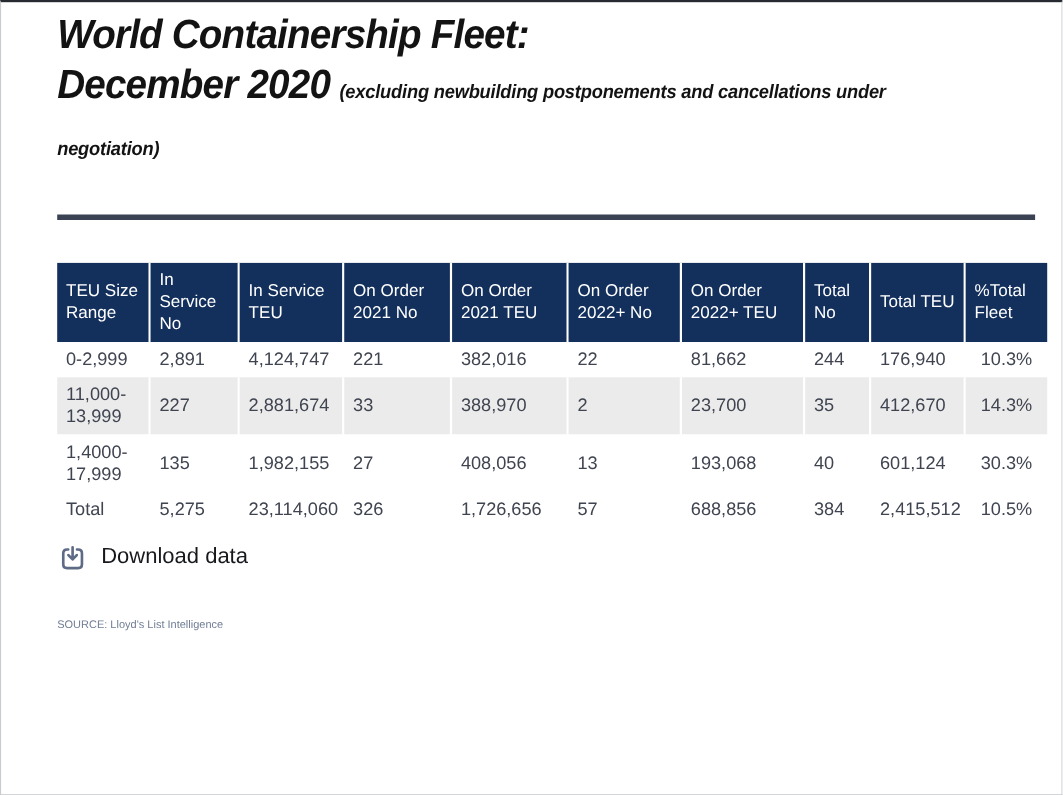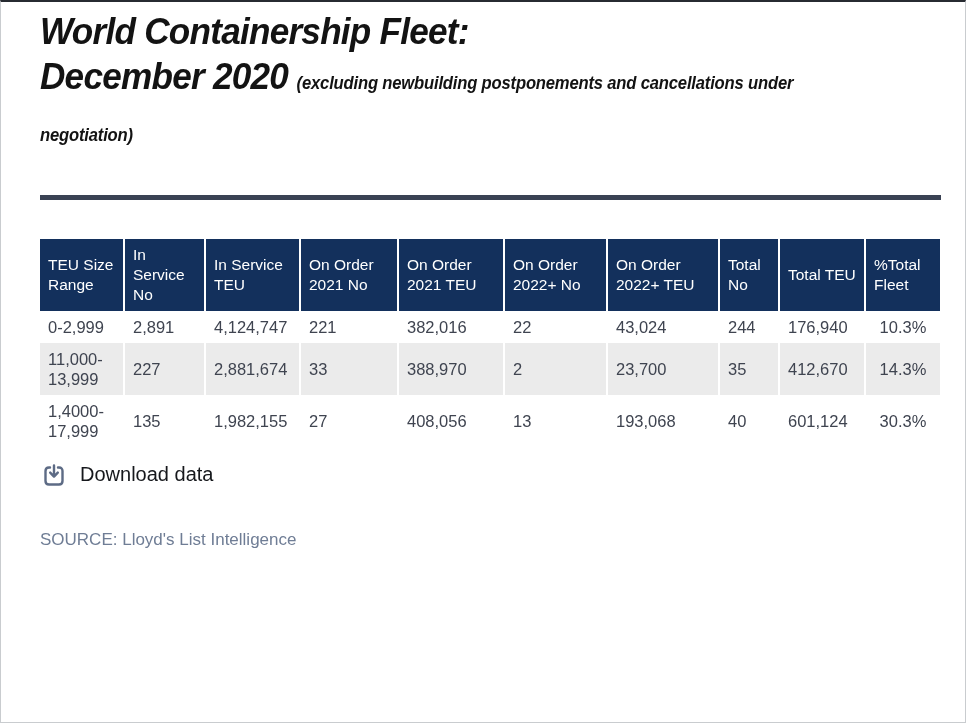--- a/index.html
+++ b/index.html
@@ -8,21 +8,21 @@
     width:966px; height:723px;
     box-sizing:border-box;
     background:#fff;
     border-top:2px solid #272b31;
     border-left:1px solid #c9cccf;
     border-right:1px solid #c9cccf;
     border-bottom:1px solid #c9cccf;
     overflow:hidden;
     font-family:"Liberation Sans", sans-serif;
   }
-  .content { padding:7px 24px 0 39px; }
+  .content { padding:7px 24px 0 39px;margin-left:12px; }
 
   h1.title {
     margin:0;
     font-style:italic;
     font-weight:bold;
     font-size:37px;
     line-height:45px;
     letter-spacing:-0.8px;
     color:#131313;
     transform:scaleX(0.95);
@@ -89,21 +89,21 @@
     text-decoration:none;
   }
   .download svg { display:block; }
   .download .dl-label {
     font-size:20px;
     color:#16181c;
   }
 
   .source {
     margin-top:37px;
-    font-size:17px;
+    font-size:10px;
     color:var(--source,#6f7d95);
   }
 </style>
 </head>
 <body>
 
 <div class="page">
   <div class="content">
 
     <h1 class="title">
@@ -143,21 +143,21 @@
             </tr>
         </thead>
         <tbody id="body-rows">
             <tr>
               <td>0-2,999</td>
               <td>2,891</td>
               <td>4,124,747</td>
               <td>221</td>
               <td>382,016</td>
               <td>22</td>
-              <td>43,024</td>
+              <td>81,662</td>
               <td>244</td>
               <td>176,940</td>
               <td>10.3%</td>
             </tr>
             <tr class="alt">
               <td>11,000-13,999</td>
               <td>227</td>
               <td>2,881,674</td>
               <td>33</td>
               <td>388,970</td>
@@ -172,20 +172,32 @@
               <td>135</td>
               <td>1,982,155</td>
               <td>27</td>
               <td>408,056</td>
               <td>13</td>
               <td>193,068</td>
               <td>40</td>
               <td>601,124</td>
               <td>30.3%</td>
             </tr>
+            <tr>
+              <td>Total</td>
+              <td>5,275</td>
+              <td>23,114,060</td>
+              <td>326</td>
+              <td>1,726,656</td>
+              <td>57</td>
+              <td>688,856</td>
+              <td>384</td>
+              <td>2,415,512</td>
+              <td>10.5%</td>
+            </tr>
           </tbody>
       </table>
     </div>
 
     <a class="download">
       <svg width="26" height="26" viewBox="0 0 26 26" fill="none">
         <path d="M9 4.5 H8 C5.6 4.5 4.5 5.9 4.5 8 V18 C4.5 20.1 5.6 21.5 8 21.5 H18 C20.4 21.5 21.5 20.1 21.5 18 V8 C21.5 5.9 20.4 4.5 18 4.5 H17" stroke="#5d6b85" stroke-width="2.4" stroke-linecap="round" stroke-linejoin="round"></path>
         <path d="M13 2.5 V13.2 M9.2 9.6 L13 13.6 L16.8 9.6" stroke="#5d6b85" stroke-width="2.4" stroke-linecap="round" stroke-linejoin="round"></path>
       </svg>
       <span class="dl-label">Download data</span>

